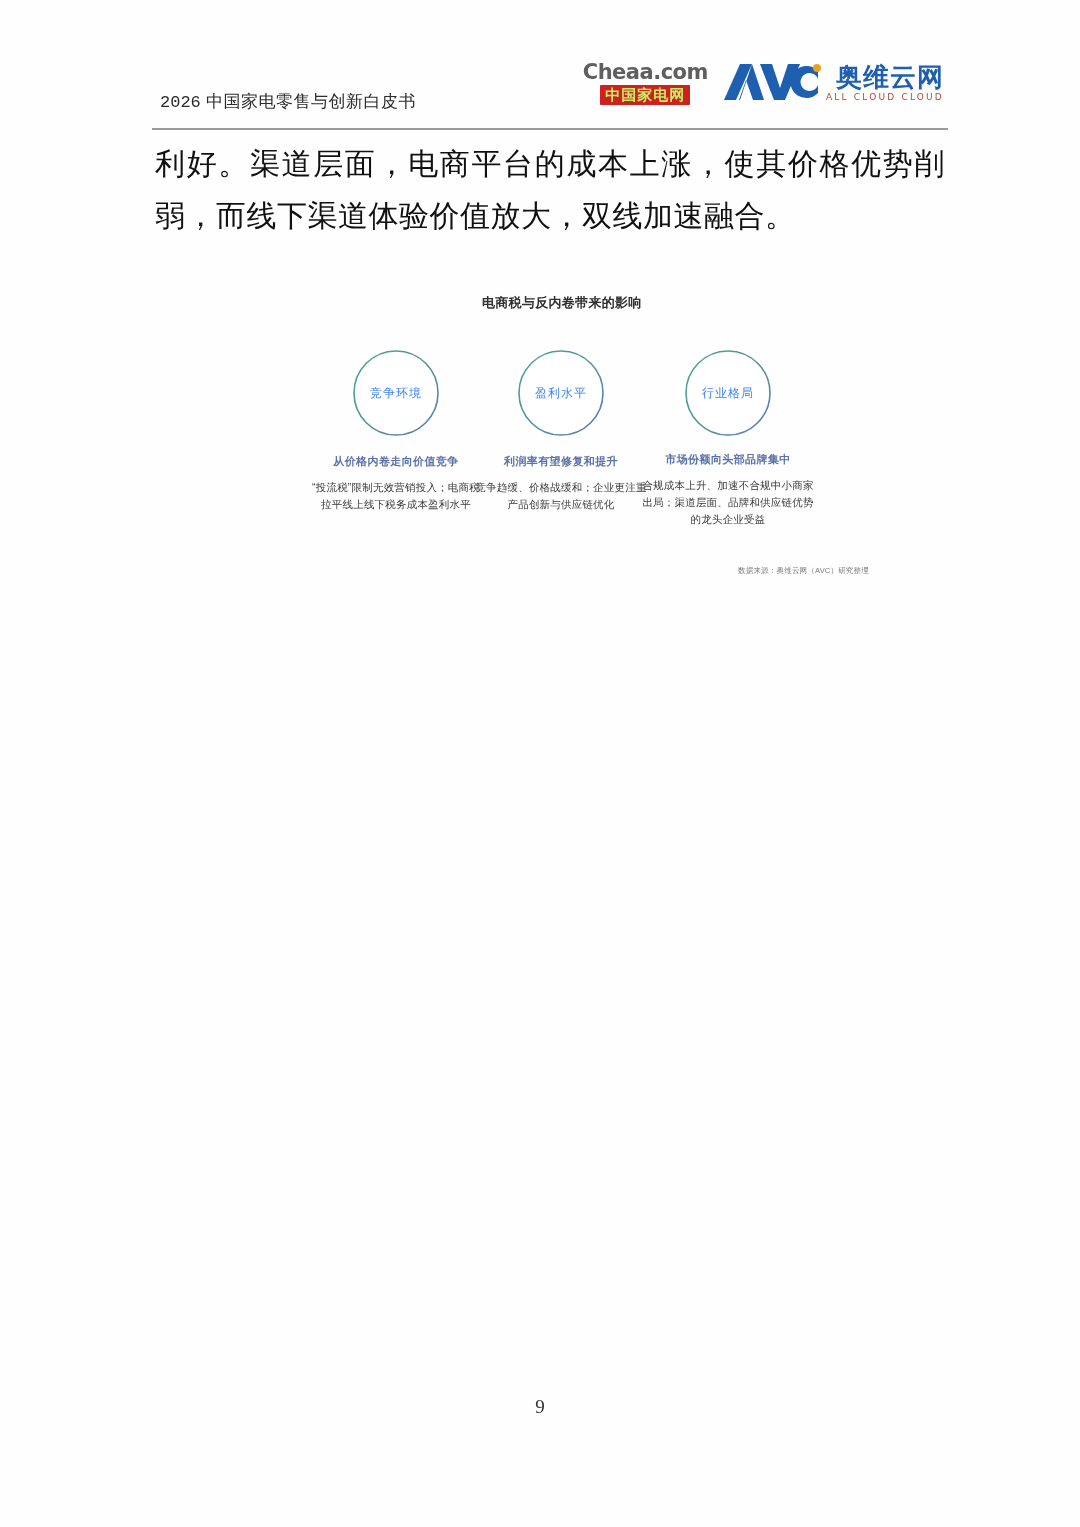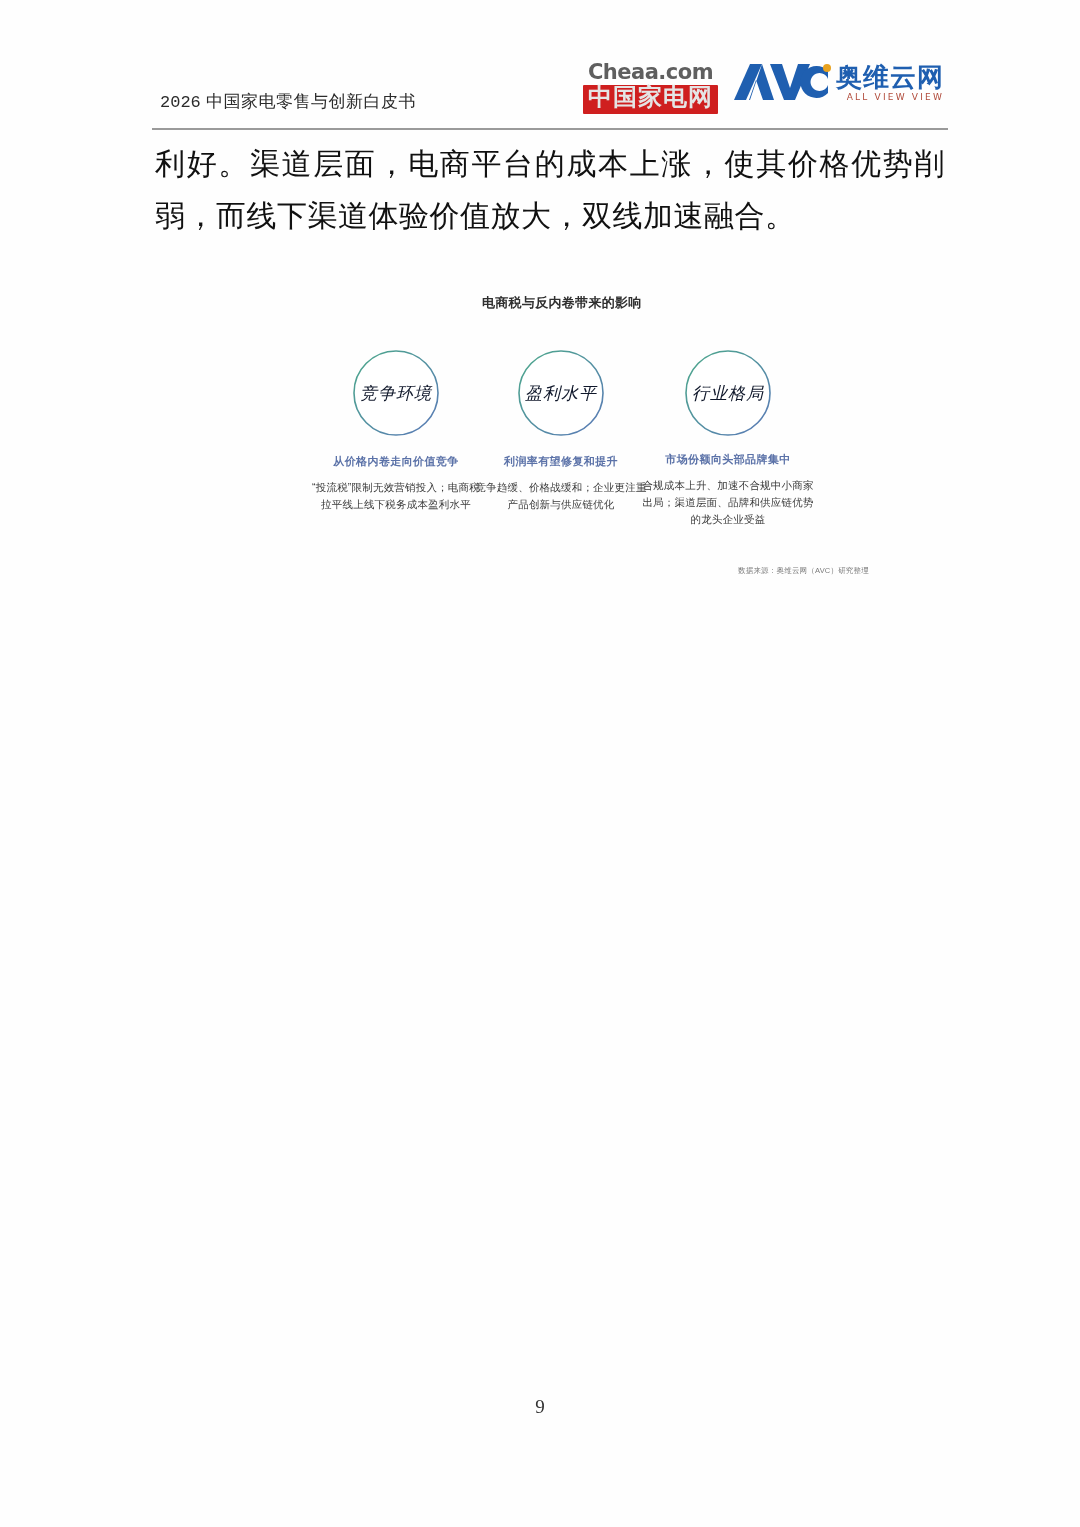--- a/index.html
+++ b/index.html
@@ -67,24 +67,24 @@
   .logo-cheaa-top {
     font-family: "DejaVu Sans", sans-serif;
     font-size: 21px;
     font-weight: bold;
     color: #5f5f5f;
     letter-spacing: -0.5px;
   }
   .logo-cheaa-bot {
     margin-top: 2px;
     background: #cf1f1f;
-    color: #e5e5e5;
-    font-family: Liberation Mono, monospace;
-    font-weight: bold;
-    font-size: 24px;
+    color: #bef264;
+    font-family: Liberation Sans, sans-serif;
+    font-weight: bold;
+    font-size: 15px;
     padding: 2px 5px 3px 5px;
     letter-spacing: 1px;
     border-radius: 1px;
   }
 
   
   .logo-avc {
     display: flex;
     align-items: flex-end;
     padding-bottom: 1px;
@@ -158,26 +158,25 @@
 
   .fig-svg {
     position: absolute;
     left: 0;
     top: 0;
   }
 
   .node-label {
     position: absolute;
     font-family: "Liberation Sans", sans-serif;
-    font-size: 17px;
-    color: #0f172a;
+    font-size: 12px;
+    color: #3b82f6;
     letter-spacing: 1px;
     white-space: nowrap;
     transform: translate(-50%, -50%);
-    font-style: italic;
   }
 
   .col {
     position: absolute;
     width: 172px;
     text-align: center;
   }
   .col-head {
     font-family: "Liberation Sans", sans-serif;
     font-size: 11px;
@@ -243,21 +242,21 @@
           <path d="M2 38 L18 2 L30 2 L14 38 Z" fill="#1f5fb0"></path>
           <path d="M18 38 L30 2 L42 38 L31 38 L24 18 L17 38 Z" fill="#1f5fb0"></path>
 
           <path d="M38 2 L50 2 L58 26 L66 2 L78 2 L63 38 L52 38 Z" fill="#1f5fb0"></path>
 
           <path d="M96 9 A16 16 0 1 0 96 31 L96 23 A9 9 0 1 1 96 17 Z" fill="#1f5fb0"></path>
           <circle cx="95" cy="6" r="4" fill="#e8a21f"></circle>
         </svg>
         <div class="logo-avc-right">
           <div class="logo-avc-cn">奥维云网</div>
-          <div class="logo-avc-en">ALL VIEW VIEW</div>
+          <div class="logo-avc-en">ALL CLOUD CLOUD</div>
         </div>
       </div>
 
     </div>
   </div>
 
   <div class="header-rule"></div>
 
   <div class="body-text">利好。渠道层面，电商平台的成本上涨，使其价格优势削弱，而线下渠道体验价值放大，双线加速融合。</div>
 

